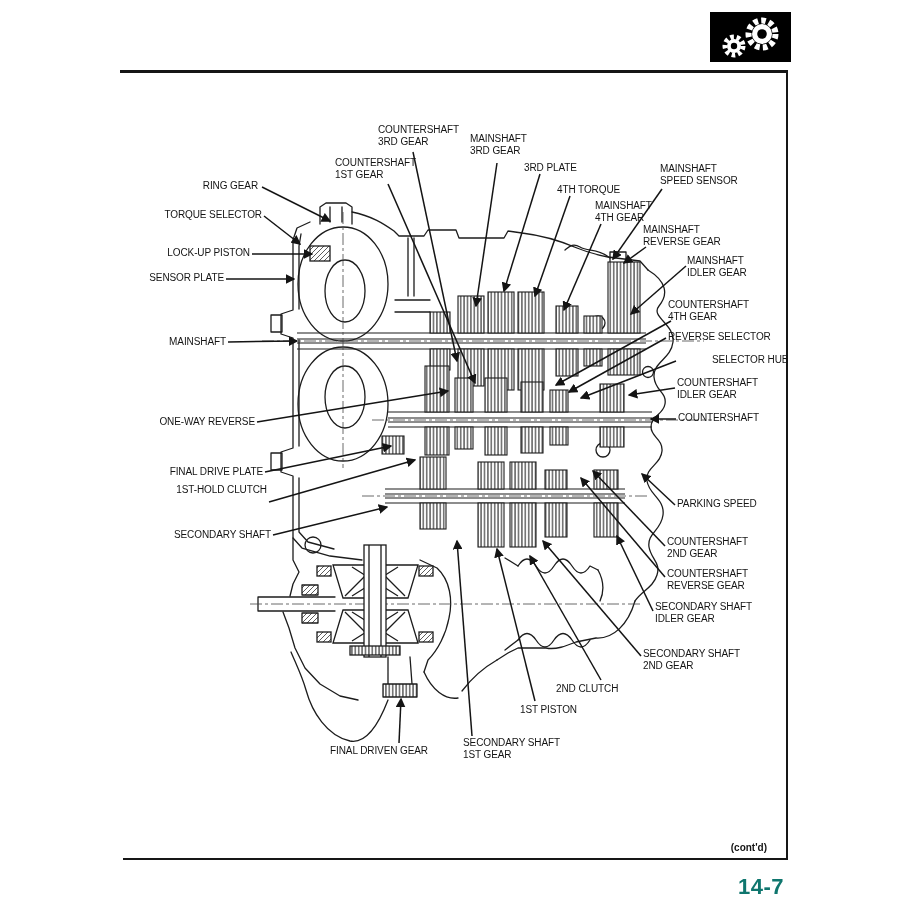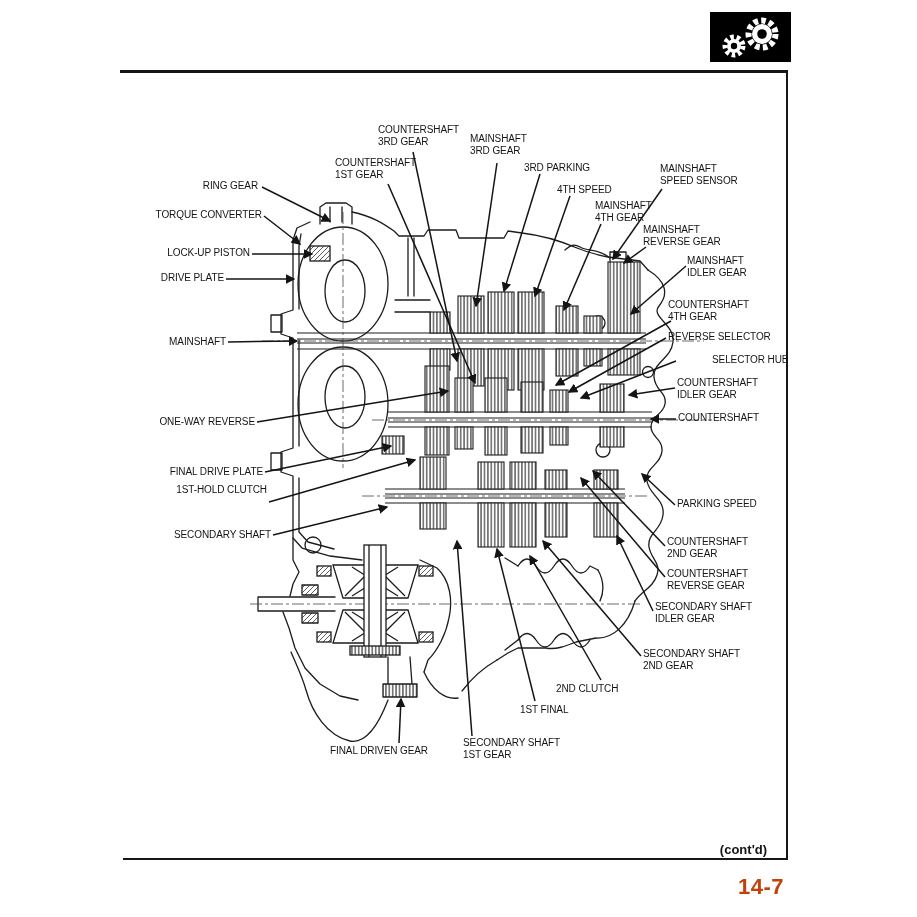--- a/index.html
+++ b/index.html
@@ -6,22 +6,22 @@
   .page{position:relative;width:917px;height:917px;background:#ffffff;overflow:hidden;
         font-family:"Liberation Sans",sans-serif;}
   .border-top{position:absolute;left:120px;top:70px;width:668px;height:3px;background:#161616;}
   .border-right{position:absolute;left:786px;top:70px;width:2px;height:789px;background:#161616;}
   .border-bottom{position:absolute;left:123px;top:858px;width:665px;height:2px;background:#161616;}
   .icon-box{position:absolute;left:710px;top:12px;width:81px;height:50px;background:#000;}
   .drawing{position:absolute;left:0;top:0;}
   .lbl{position:absolute;font-weight:normal;font-size:10px;line-height:1.18;color:#141414;
        white-space:pre-line;letter-spacing:-0.1px;}
   .lbl.r{text-align:left;}
-  .contd{position:absolute;right:150px;top:842px;font-weight:bold;font-size:13px;color:#141414;}
-  .pagenum{position:absolute;right:133px;top:874px;font-weight:bold;font-size:22px;color:#c2410c;
+  .contd{position:absolute;right:150px;top:842px;font-weight:bold;font-size:10px;color:#141414;}
+  .pagenum{position:absolute;right:133px;top:874px;font-weight:bold;font-size:22px;color:#0f766e;
            letter-spacing:0.5px;}
 </style>
 </head>
 <body>
 
 <div class="page">
 
   <div class="icon-box">
     <svg width="81" height="50" viewBox="0 0 81 50">
       <circle cx="52" cy="22" r="13.5" fill="none" stroke="#fff" stroke-width="6" stroke-dasharray="4.6 3.2"></circle>
@@ -198,36 +198,36 @@
       <line x1="641" y1="656" x2="543" y2="541" marker-end="url(#arr)"></line>
       <line x1="601" y1="680" x2="530" y2="556" marker-end="url(#arr)"></line>
       <line x1="535" y1="701" x2="497" y2="549" marker-end="url(#arr)"></line>
       <line x1="472" y1="736" x2="457" y2="541" marker-end="url(#arr)"></line>
       <line x1="399" y1="743" x2="401" y2="699" marker-end="url(#arr)"></line>
     </g>
   </svg>
 
   <div>
     <div class="lbl r" style="right:659px;top:180px">RING GEAR</div>
-    <div class="lbl r" style="right:655px;top:209px">TORQUE CONVERTER</div>
+    <div class="lbl r" style="right:655px;top:209px">TORQUE SELECTOR</div>
     <div class="lbl r" style="right:667px;top:247px">LOCK-UP PISTON</div>
-    <div class="lbl r" style="right:693px;top:272px">DRIVE PLATE</div>
+    <div class="lbl r" style="right:693px;top:272px">SENSOR PLATE</div>
     <div class="lbl r" style="right:691px;top:336px">MAINSHAFT</div>
     <div class="lbl r" style="right:662px;top:416px">ONE-WAY REVERSE</div>
     <div class="lbl r" style="right:654px;top:466px">FINAL DRIVE PLATE</div>
     <div class="lbl r" style="right:650px;top:484px">1ST-HOLD CLUTCH</div>
     <div class="lbl r" style="right:646px;top:529px">SECONDARY SHAFT</div>
     <div class="lbl" style="left:335px;top:157px">COUNTERSHAFT
 1ST GEAR</div>
     <div class="lbl" style="left:378px;top:124px">COUNTERSHAFT
 3RD GEAR</div>
     <div class="lbl" style="left:470px;top:133px">MAINSHAFT
 3RD GEAR</div>
-    <div class="lbl" style="left:524px;top:162px">3RD PARKING</div>
-    <div class="lbl" style="left:557px;top:184px">4TH SPEED</div>
+    <div class="lbl" style="left:524px;top:162px">3RD PLATE</div>
+    <div class="lbl" style="left:557px;top:184px">4TH TORQUE</div>
     <div class="lbl" style="left:660px;top:163px">MAINSHAFT
 SPEED SENSOR</div>
     <div class="lbl" style="left:595px;top:200px">MAINSHAFT
 4TH GEAR</div>
     <div class="lbl" style="left:643px;top:224px">MAINSHAFT
 REVERSE GEAR</div>
     <div class="lbl" style="left:687px;top:255px">MAINSHAFT
 IDLER GEAR</div>
     <div class="lbl" style="left:668px;top:299px">COUNTERSHAFT
 4TH GEAR</div>
@@ -239,21 +239,21 @@
     <div class="lbl" style="left:677px;top:498px">PARKING SPEED</div>
     <div class="lbl" style="left:667px;top:536px">COUNTERSHAFT
 2ND GEAR</div>
     <div class="lbl" style="left:667px;top:568px">COUNTERSHAFT
 REVERSE GEAR</div>
     <div class="lbl" style="left:655px;top:601px">SECONDARY SHAFT
 IDLER GEAR</div>
     <div class="lbl" style="left:643px;top:648px">SECONDARY SHAFT
 2ND GEAR</div>
     <div class="lbl" style="left:556px;top:683px">2ND CLUTCH</div>
-    <div class="lbl" style="left:520px;top:704px">1ST FINAL</div>
+    <div class="lbl" style="left:520px;top:704px">1ST PISTON</div>
     <div class="lbl" style="left:463px;top:737px">SECONDARY SHAFT
 1ST GEAR</div>
     <div class="lbl" style="left:330px;top:745px">FINAL DRIVEN GEAR</div>
   </div>
 
   <div class="contd">(cont'd)</div>
   <div class="pagenum">14-7</div>
 </div>
 
 </body></html>

